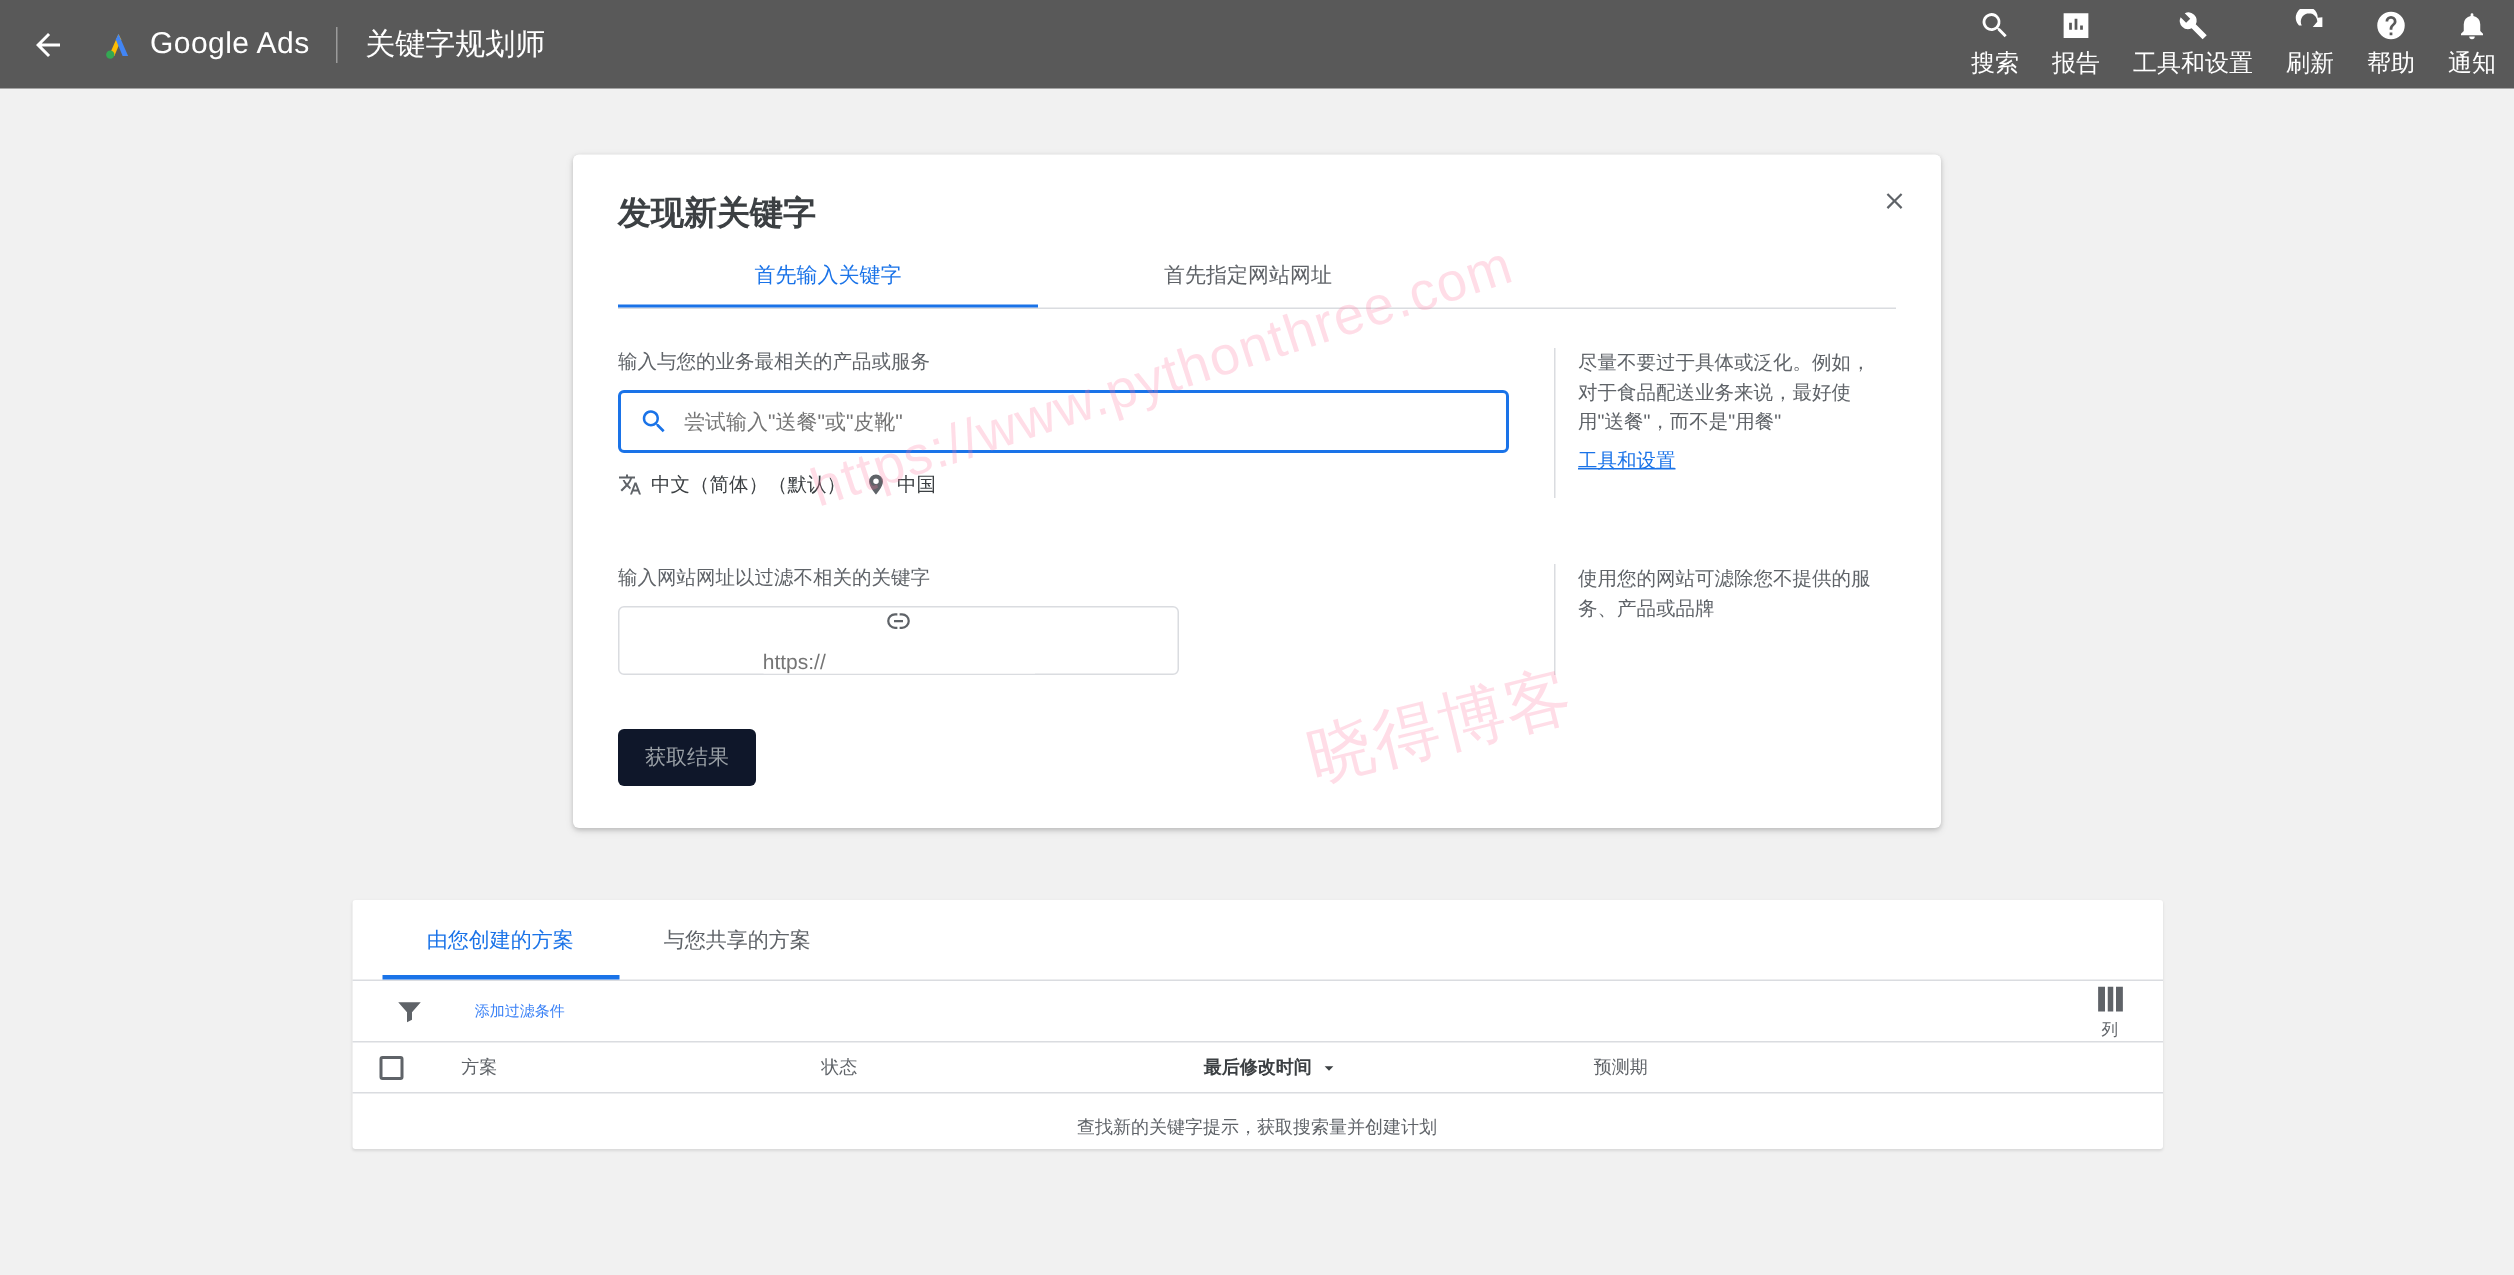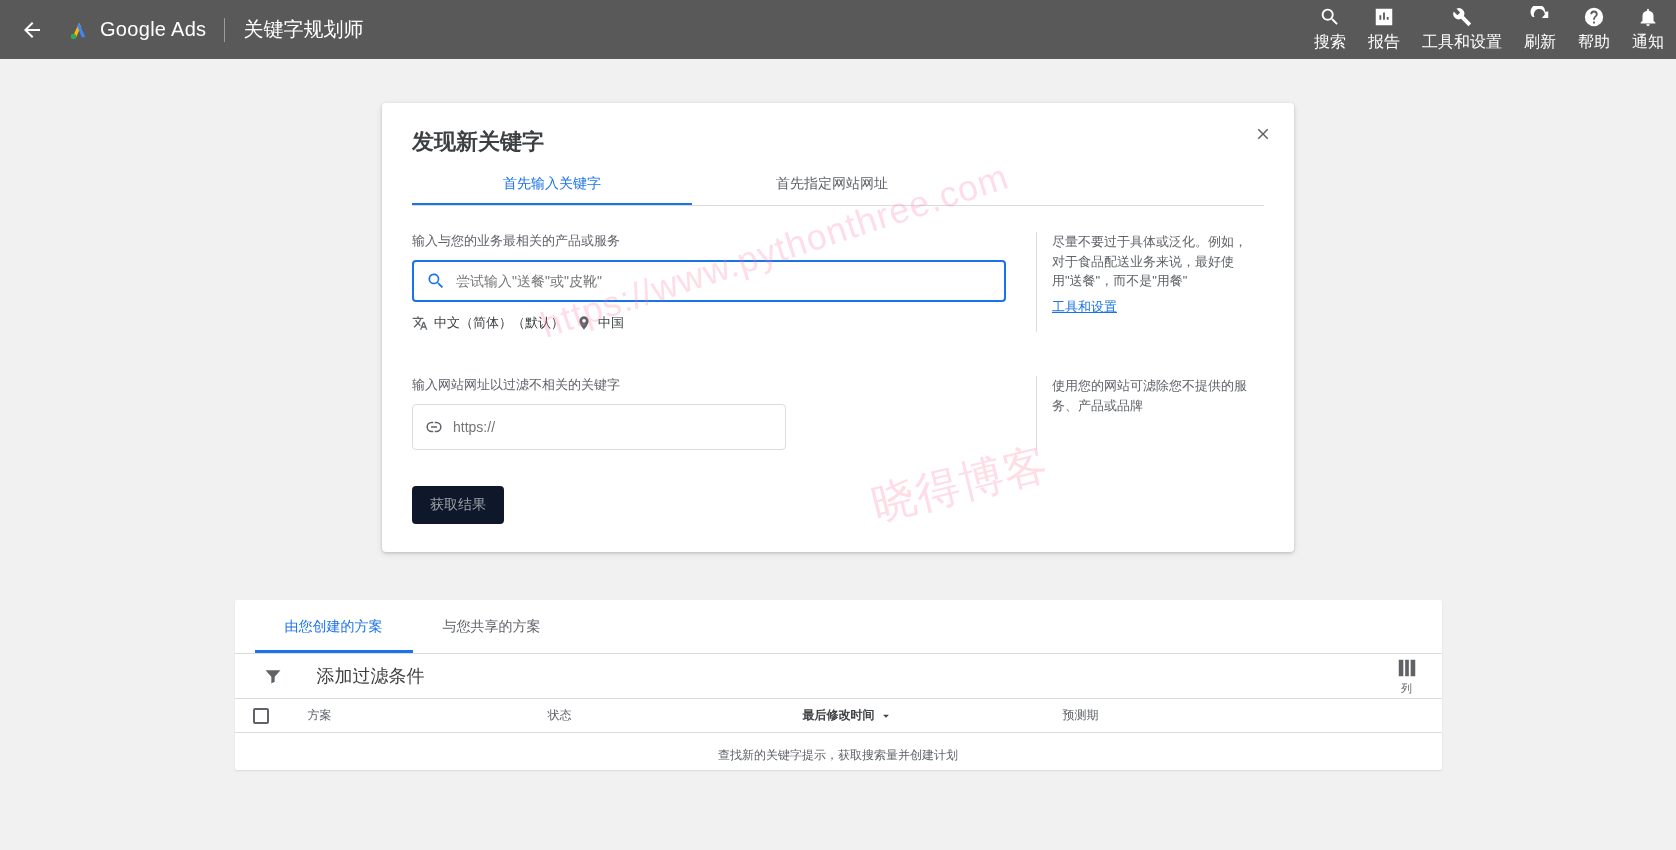--- a/index.html
+++ b/index.html
@@ -30,34 +30,34 @@
 .section-left { flex: 1; max-width: 594px; }
 .section-right { width: 220px; font-size: 13px; color: #5f6368; border-left: 1px solid #dadce0; padding-left: 15px; line-height: 1.5; }
 .section-label { font-size: 13px; color: #5f6368; margin-bottom: 10px; }
 .search-box { border: 2px solid #1a73e8; border-radius: 4px; height: 42px; display: flex; align-items: center; padding: 0 12px; gap: 10px; }
 .search-box svg { width: 20px; height: 20px; fill: #1a73e8; }
 .search-box input { border: 0; outline: 0; flex: 1; font-size: 14px; color: #3c4043; }
 .meta-row { display: flex; align-items: center; gap: 6px; margin-top: 12px; font-size: 13px; color: #3c4043; }
 .meta-row svg { width: 16px; height: 16px; fill: #5f6368; }
 .link-learn { color: #1a73e8; cursor: pointer; text-decoration: underline; }
 
-.url-box { border: 1px solid #dadce0; border-radius: 4px; height: 46px; display: flex; align-items: center; padding: 0 12px; gap: 10px; width: 374px; }
+.url-box { border: 1px solid #dadce0; border-radius: 4px; height: 46px; display: flex; align-items: center; padding: 0 12px; gap: 10px; width: 374px; flex-direction: column; }
 .url-box svg { width: 18px; height: 18px; fill: #5f6368; }
 .url-box input { border: 0; outline: 0; flex: 1; font-size: 14px; color: #3c4043; }
 
 .btn-get { background: #0f172a; color: #9aa0a6; border: 0; padding: 10px 18px; border-radius: 4px; font-size: 14px; cursor: not-allowed; margin-top: 36px; }
 
 
 .plans-panel { background: #fff; width: 1207px; margin: 48px auto 0; border-radius: 2px; box-shadow: 0 1px 2px rgba(0,0,0,.1); }
 .plan-tabs { display: flex; border-bottom: 1px solid #dadce0; padding: 0 20px; }
 .plan-tab { padding: 18px 30px 14px; font-size: 14px; color: #5f6368; cursor: pointer; border-bottom: 3px solid transparent; }
 .plan-tab.active { color: #1a73e8; border-bottom-color: #1a73e8; font-weight: 500; }
 .filter-row { display: flex; align-items: center; padding: 10px 28px; border-bottom: 1px solid #dadce0; position: relative; }
 .filter-row svg { width: 20px; height: 20px; fill: #5f6368; }
-.filter-text { font-size: 18px; color: #404040; margin-left: 34px; }
+.filter-text { font-size: 10px; color: #3b82f6; margin-left: 34px; }
 .columns-btn { position: absolute; right: 24px; display: flex; flex-direction: column; align-items: center; cursor: pointer; gap: 2px; }
 .columns-btn svg { width: 22px; height: 22px; fill: #5f6368; }
 .columns-btn span { font-size: 11px; color: #5f6368; }
 .table-head { display: flex; align-items: center; padding: 8px 18px; border-bottom: 1px solid #dadce0; font-size: 12px; color: #5f6368; }
 .th-check { width: 55px; }
 .th-plan { width: 240px; }
 .th-status { width: 255px; }
 .th-mod { width: 260px; display: flex; align-items: center; gap: 4px; font-weight: 600; color: #3c4043; }
 .th-forecast { flex: 1; }
 .checkbox { width: 16px; height: 16px; border: 2px solid #5f6368; border-radius: 2px; }

